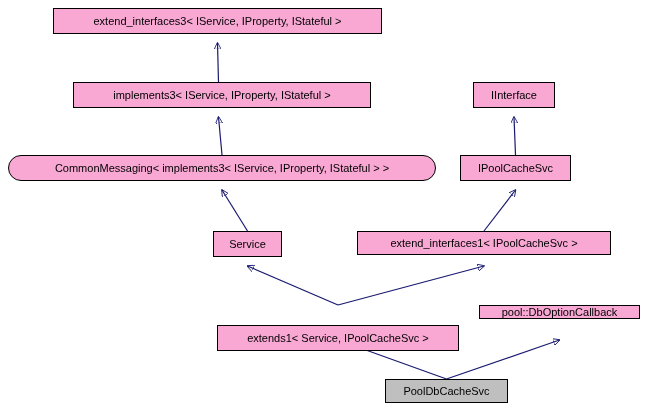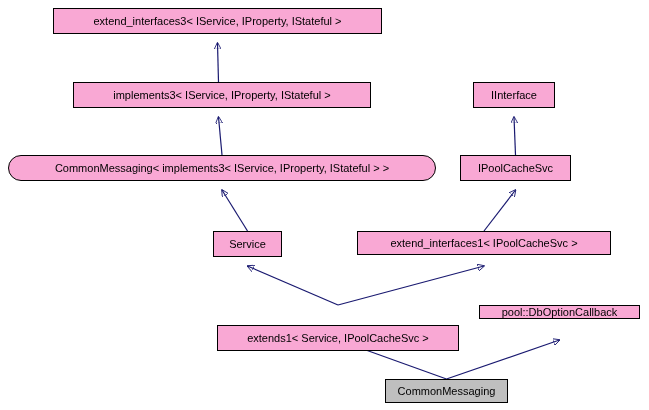--- a/index.html
+++ b/index.html
@@ -64,15 +64,15 @@
   <div id="nodes-layer">
       <div class="node" style="left: 53px; top: 8px; width: 329px; height: 26px;">extend_interfaces3&lt; IService, IProperty, IStateful &gt;</div>
       <div class="node" style="left: 73px; top: 82px; width: 298px; height: 26px;">implements3&lt; IService, IProperty, IStateful &gt;</div>
       <div class="node" style="left: 473px; top: 82px; width: 82px; height: 26px; text-align: right;">IInterface</div>
       <div class="node" style="left: 8px; top: 155px; width: 428px; height: 26px; border-radius: 13px;">CommonMessaging&lt; implements3&lt; IService, IProperty, IStateful &gt; &gt;</div>
       <div class="node" style="left: 460px; top: 155px; width: 111px; height: 26px;">IPoolCacheSvc</div>
       <div class="node" style="left: 213px; top: 231px; width: 69px; height: 26px;">Service</div>
       <div class="node" style="left: 357px; top: 231px; width: 254px; height: 24px;">extend_interfaces1&lt; IPoolCacheSvc &gt;</div>
       <div class="node" style="left: 217px; top: 305px; width: 242px; height: 26px; margin-top: 20px;">extends1&lt; Service, IPoolCacheSvc &gt;</div>
       <div class="node" style="left: 479px; top: 305px; width: 161px; height: 14px;">pool::DbOptionCallback</div>
-      <div class="node highlight" style="left: 385px; top: 379px; width: 123px; height: 24px;">CommonMessaging</div>
+      <div class="node highlight" style="left: 385px; top: 379px; width: 123px; height: 24px;">PoolDbCacheSvc</div>
     </div>
 </div>
 
 </body></html>

